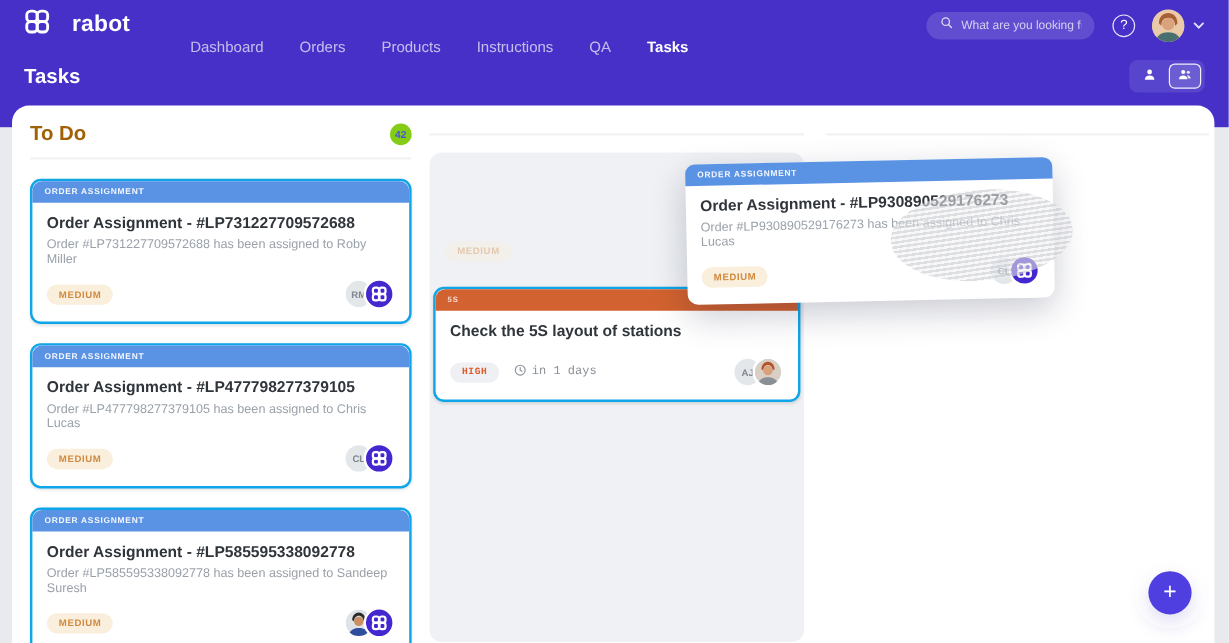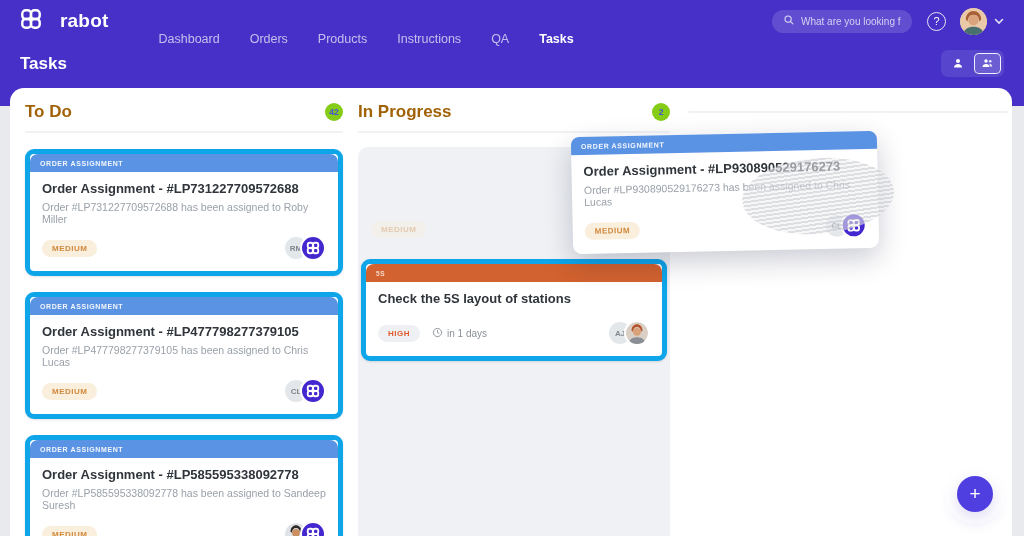--- a/index.html
+++ b/index.html
@@ -38,31 +38,31 @@
   .col-head { display:flex; justify-content:space-between; align-items:center; height:20px; }
   .col-title { font-size:17px; font-weight:700; color:#a16207; }
   .col-count { min-width:18px; height:18px; border-radius:50%; background:#84cc16; color:#4653d6; font-size:8.5px; font-weight:700; display:flex; align-items:center; justify-content:center; }
   .col-rule { height:2px; background:#f1f2f4; margin-top:9px; border-radius:1px; }
   .col1 { left:15px;  width:318px; }
   .col2 { left:348px; width:312px; }
   .col3 { left:678px; width:320px; }
 
   .cards { margin-top:16px; display:flex; flex-direction:column; gap:16px; }
 
-  .card { background:#fff; border-radius:9px; border:5px solid #0ea5e9;
+  .card { background:#fff; border-radius:9px; border:2px solid #0ea5e9;
           box-shadow:0 1px 3px rgba(25,30,40,.08), 0 1px 2px rgba(25,30,40,.05); cursor:grab; }
   .card-cat { height:18px; display:flex; align-items:center; padding:0 10px; border-radius:8px 8px 0 0;
               font-size:7px; font-weight:700; letter-spacing:.6px; color:rgba(255,255,255,.92); }
   .cat-blue { background:#5b93e4; }
   .cat-orange { background:#d2622f; font-size:6.5px; color:rgba(255,255,255,.75); }
   .card-body { padding:9px 12px 10px; }
   .card-title { font-size:13px; font-weight:700; color:#30353b; }
   .card-desc { font-size:10.5px; color:#9aa1a9; margin-top:5px; }
   .card-foot { margin-top:10px; display:flex; justify-content:space-between; align-items:center; height:26px; }
-  .foot-left { display:flex; align-items:center; gap:12px; }
+  .foot-left { display:flex; align-items:center; gap:12px;font-family:Liberation Mono, monospace; }
 
   .chip { font-size:8px; font-weight:700; letter-spacing:.5px; padding:4px 10px; border-radius:9px; white-space:nowrap; }
   .chip-medium { background:#faeedc; color:#d08a3e; }
   .chip-high { background:#eef0f3; color:#e05a2b; }
   .due { display:flex; align-items:center; gap:4px; color:#8a9097; font-size:10px; }
 
   .astack { display:flex; }
   .av { width:26px; height:26px; border-radius:50%; border:2px solid #fff; margin-left:-9px;
         display:flex; align-items:center; justify-content:center; overflow:hidden; }
   .av:first-child { margin-left:0; }
@@ -247,24 +247,20 @@
               </div>
             </div>
           </div>
         </div>
       </div>
 
     </div>
   </div>
 
   <div class="col col2">
-    <div class="col-head">
-      <span class="col-title">In Progress</span>
-      <span class="col-count">2</span>
-    </div>
     <div class="col-rule"></div>
 
     <div class="dropzone">
       <div class="ghost">
         <span class="chip chip-medium">MEDIUM</span>
       </div>
 
       <div class="card dz-card">
         <div class="card-cat cat-orange">5S</div>
         <div class="card-body">

